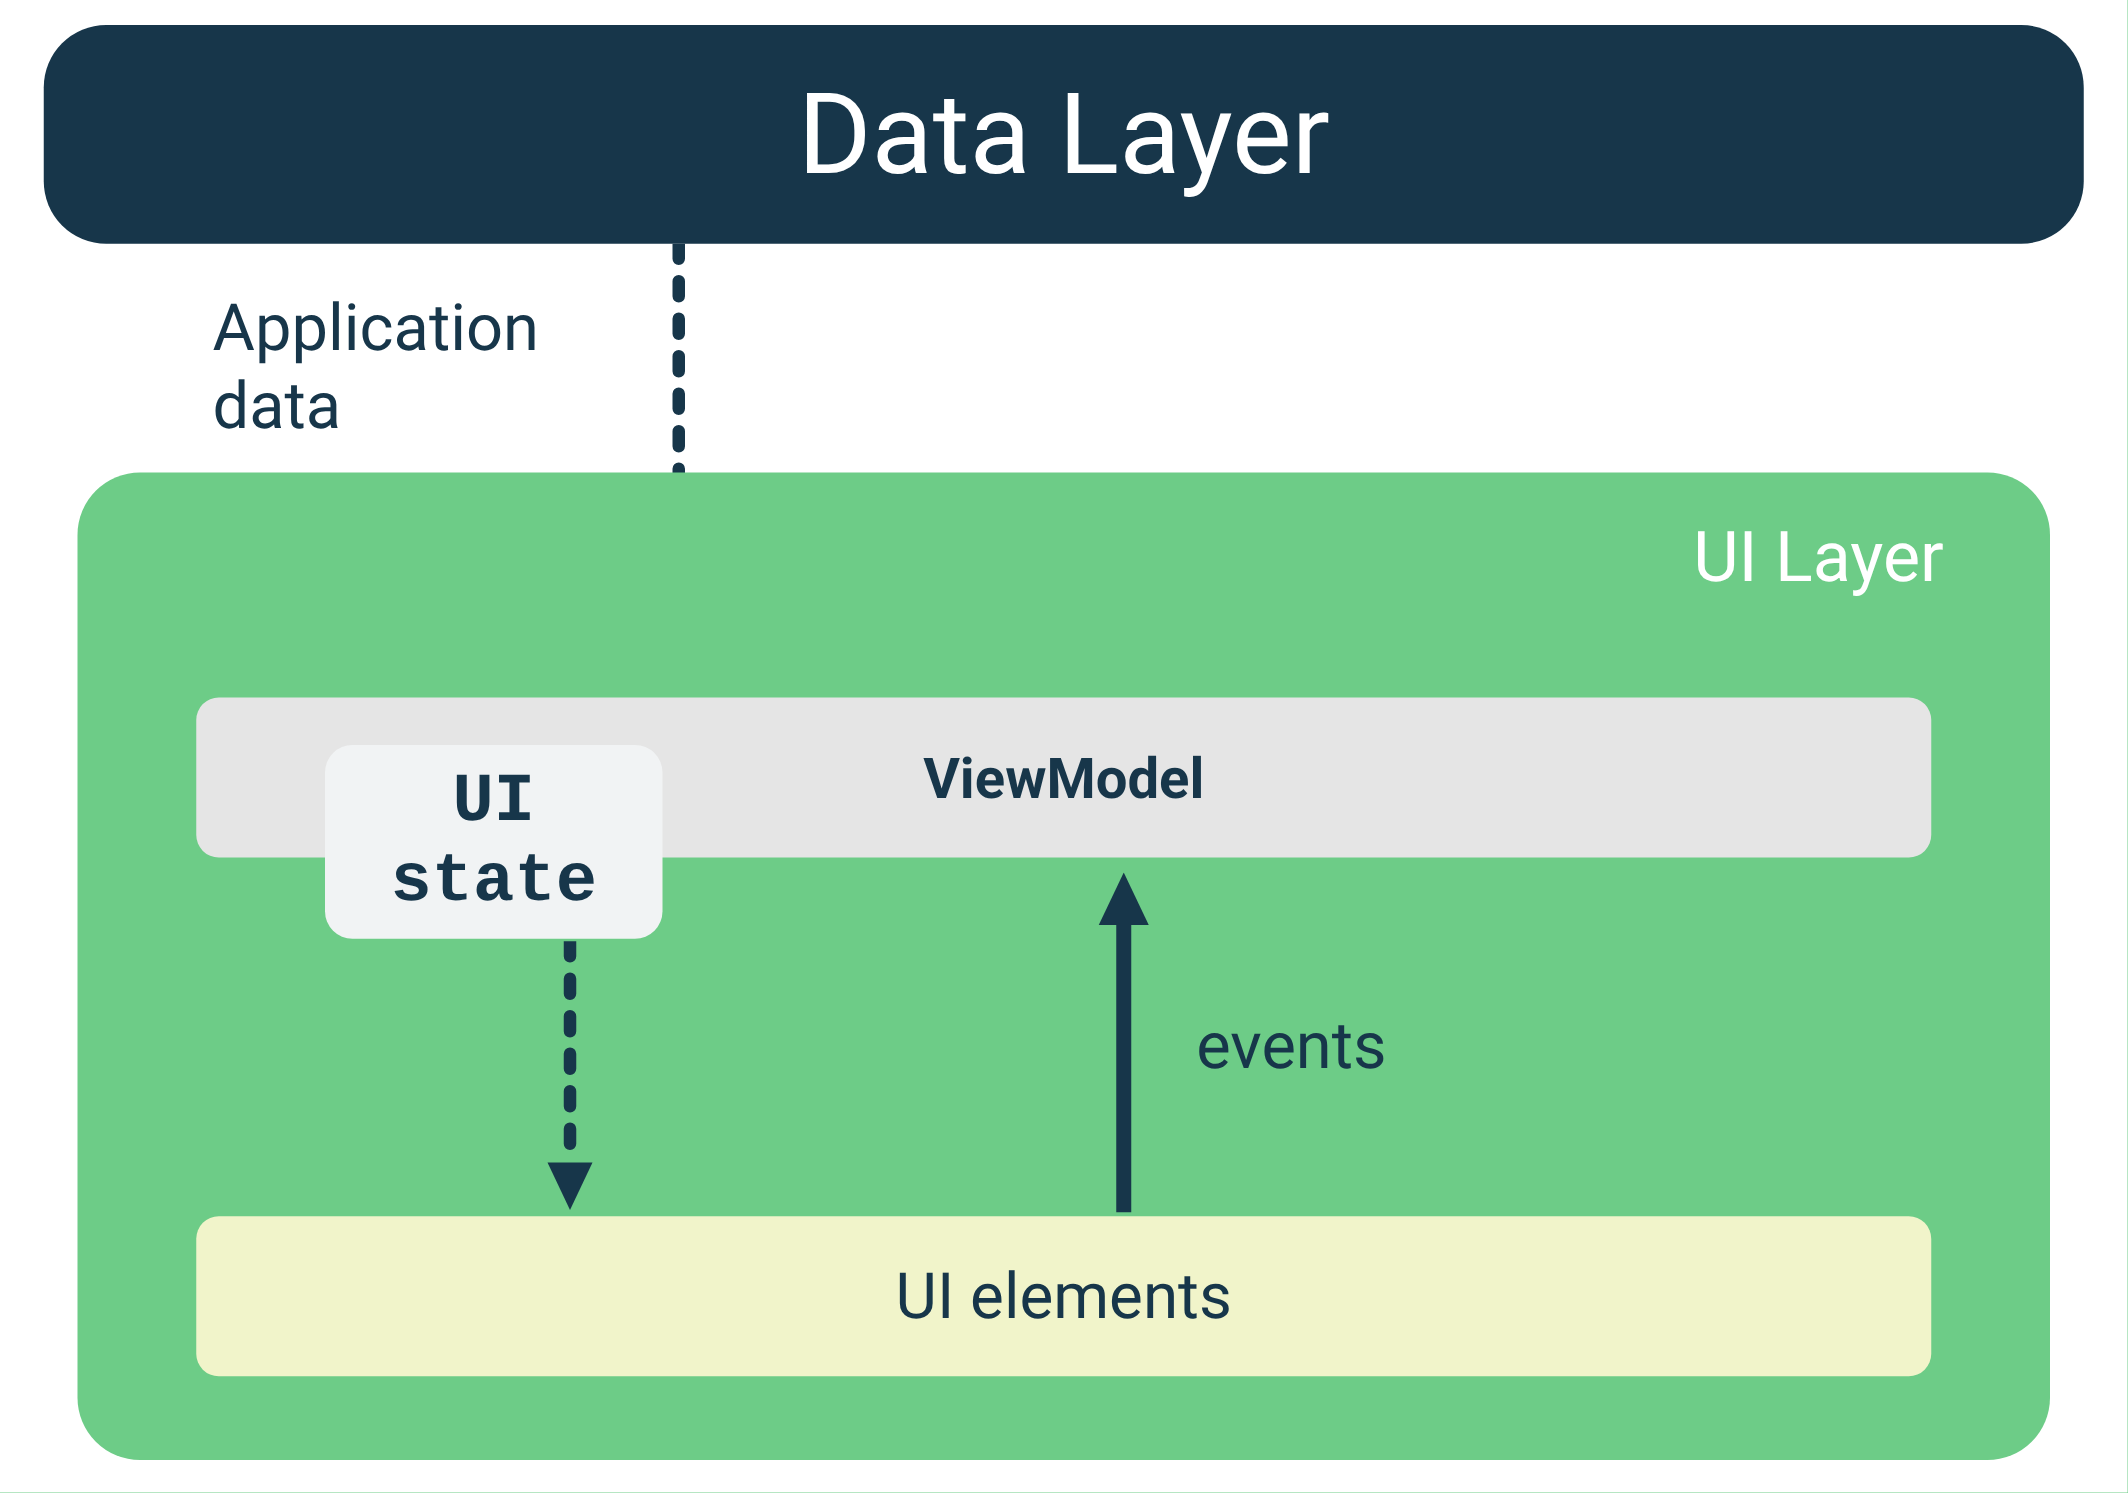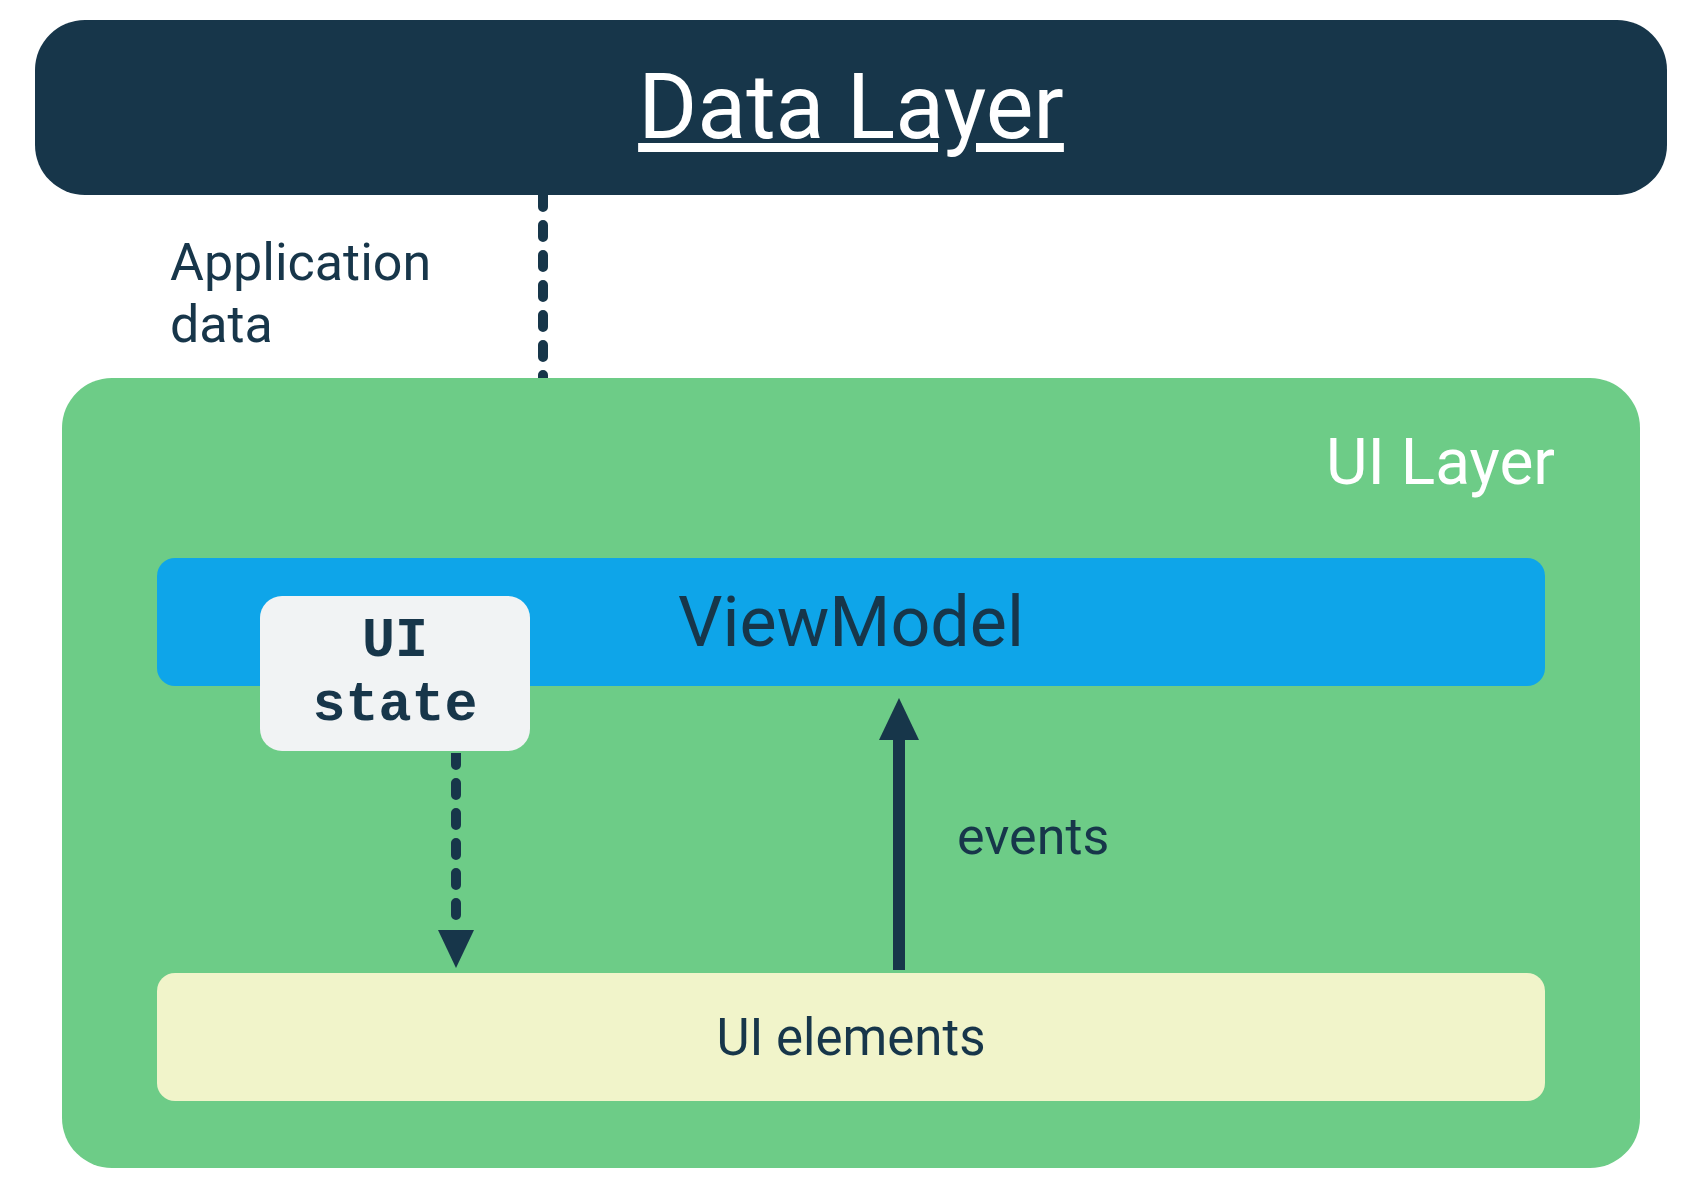--- a/index.html
+++ b/index.html
@@ -21,21 +21,20 @@
       background: #17364a;
       color: #ffffff;
       border-radius: 50px;
       width: 1632px;
       height: 175px;
       display: flex;
       align-items: center;
       justify-content: center;
       font-size: 90px;
       font-weight: 400;
-      text-decoration: underline;
     }
     
     .app-data-label {
       position: absolute;
       top: 232px;
       left: 170px;
       color: #17364a;
       font-size: 52px;
       font-weight: 400;
       text-align: left;
@@ -48,41 +47,41 @@
       top: 378px;
       left: 62px;
       width: 1578px;
       height: 790px;
       background: #6dcc87;
       border-radius: 50px;
     }
     
     .ui-layer-label {
       position: absolute;
-      top: 47px;
+      top: 35px;
       right: 85px;
       color: #ffffff;
-      font-size: 64px;
+      font-size: 56px;
       font-weight: 400;
     }
     
     .viewmodel-box {
       position: absolute;
       top: 180px;
       left: 95px;
       width: 1388px;
       height: 128px;
-      background: #0ea5e9;
+      background: #e5e5e5;
       border-radius: 18px;
       display: flex;
       align-items: center;
       justify-content: center;
       color: #17364a;
-      font-size: 70px;
-      font-weight: 400;
+      font-size: 45px;
+      font-weight: 700;
     }
     
     .ui-state-box {
       position: absolute;
       top: 218px;
       left: 162px;
       width: 270px;
       height: 155px;
       background: #f1f3f4;
       border-radius: 22px;

